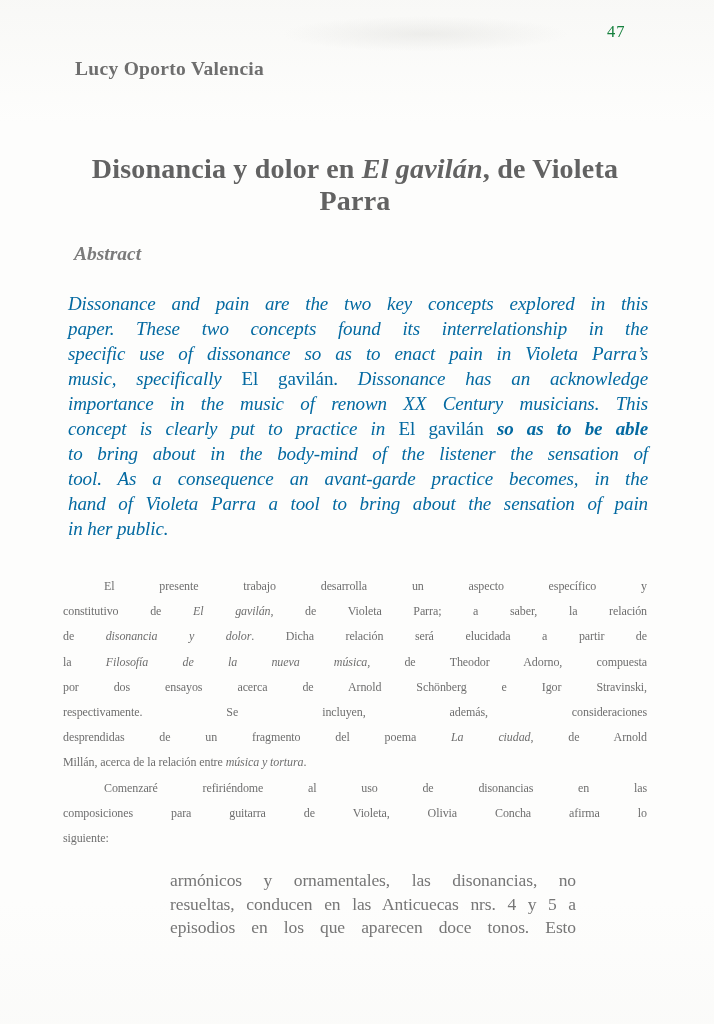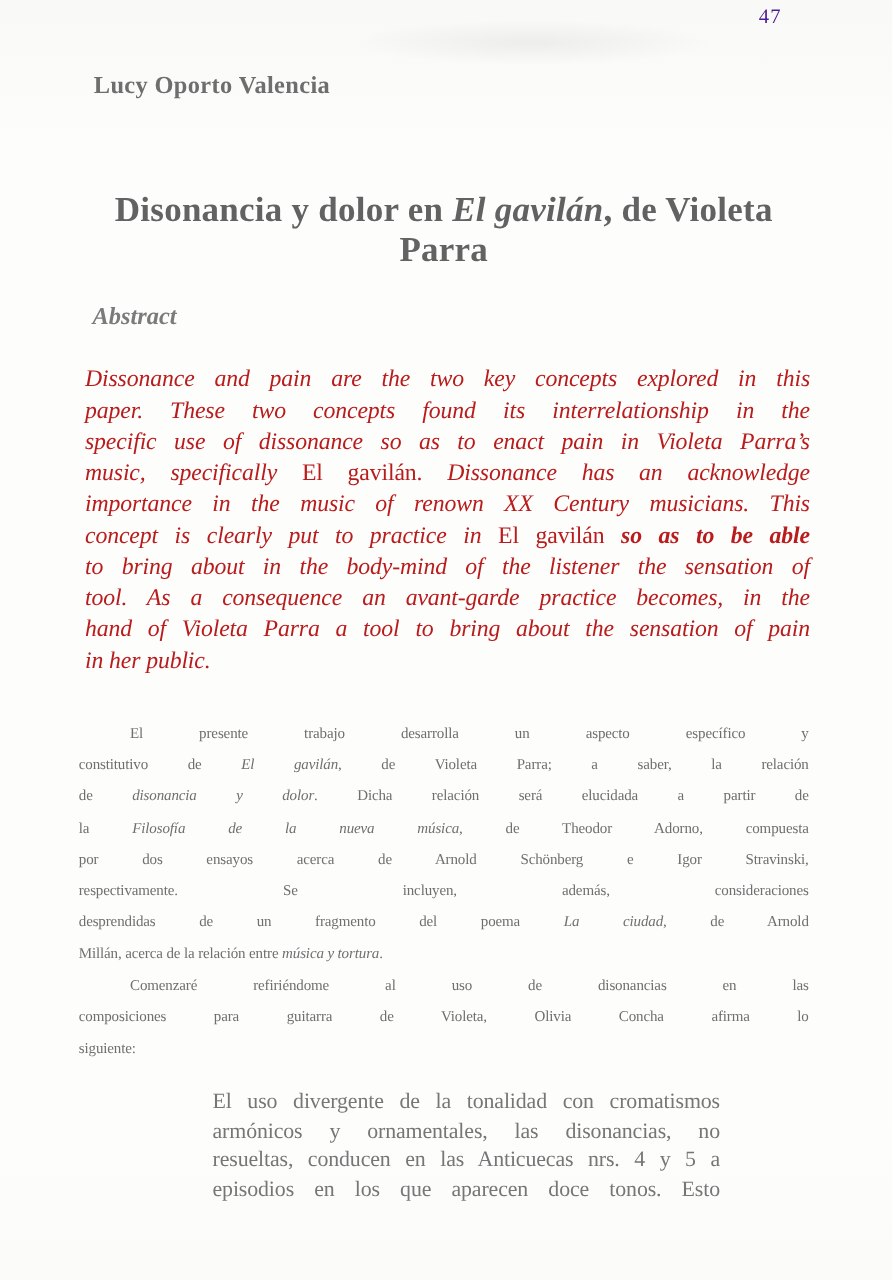--- a/index.html
+++ b/index.html
@@ -16,39 +16,39 @@
     left: 280px; top: 16px; width: 290px; height: 36px;
     background: radial-gradient(ellipse at center, rgba(170,170,165,0.16), rgba(170,170,165,0) 70%);
     pointer-events: none;
   }
   .scan-tone {
     position: absolute; inset: 0;
     background: linear-gradient(180deg, rgba(235,235,230,0.25) 0%, rgba(255,255,255,0) 12%, rgba(255,255,255,0) 88%, rgba(240,240,236,0.18) 100%);
     pointer-events: none;
   }
   .pagenum {
-    position: absolute; left: 607px; top: 3px;
-    font-size: 16.5px; color: #4c1d95; letter-spacing: 1px;
+    position: absolute; left: 607px; top: 22px;
+    font-size: 16.5px; color: #15803d; letter-spacing: 1px;
   }
   .author {
     position: absolute; left: 75px; top: 58px;
     font-size: 19.5px; font-weight: bold; color: #6e6e6e; letter-spacing: 0.3px;
   }
   .title {
     position: absolute; left: 63px; top: 153px; width: 584px; margin: 0;
     text-align: center; font-size: 28px; font-weight: bold; color: #626262;
     letter-spacing: 0.2px;
   }
   .abs-h {
     position: absolute; left: 74px; top: 243px;
     font-size: 19.5px; font-weight: bold; font-style: italic; color: #7b7b7b;
   }
   .abstract {
     position: absolute; left: 68px; top: 291px; width: 580px;
-    font-size: 19px; font-style: italic; color: #b91c1c; line-height: 25px;
+    font-size: 19px; font-style: italic; color: #0369a1; line-height: 25px;
   }
   .main {
     position: absolute; left: 63px; top: 574px; width: 584px;
     font-size: 12px; color: #6f6f6f; line-height: 25.2px;
   }
   .quote {
     position: absolute; left: 170px; top: 869px; width: 406px;
     font-size: 17.5px; color: #767676; line-height: 23.6px;
   }
   .tline {
@@ -99,18 +99,17 @@
         <div class="tline"><span style="font-style: normal;">Millán, acerca de la relación entre </span><span style="font-style: italic;">música y tortura</span><span style="font-style: normal;">.</span></div>
       </div>
     <div>
         <div class="tline j ind"><span style="font-style: normal;">Comenzaré refiriéndome al uso de disonancias en las</span></div>
         <div class="tline j"><span style="font-style: normal;">composiciones para guitarra de Violeta, Olivia Concha afirma lo</span></div>
         <div class="tline"><span style="font-style: normal;">siguiente:</span></div>
       </div>
   </div>
 
   <div class="quote">
-      <div class="tline j"><span style="font-style: normal;">El uso divergente de la tonalidad con cromatismos</span></div>
       <div class="tline j"><span style="font-style: normal;">armónicos y ornamentales, las disonancias, no</span></div>
       <div class="tline j"><span style="font-style: normal;">resueltas, conducen en las Anticuecas nrs. 4 y 5 a</span></div>
       <div class="tline j"><span style="font-style: normal;">episodios en los que aparecen doce tonos. Esto</span></div>
     </div>
 </div>
 
 </body></html>

